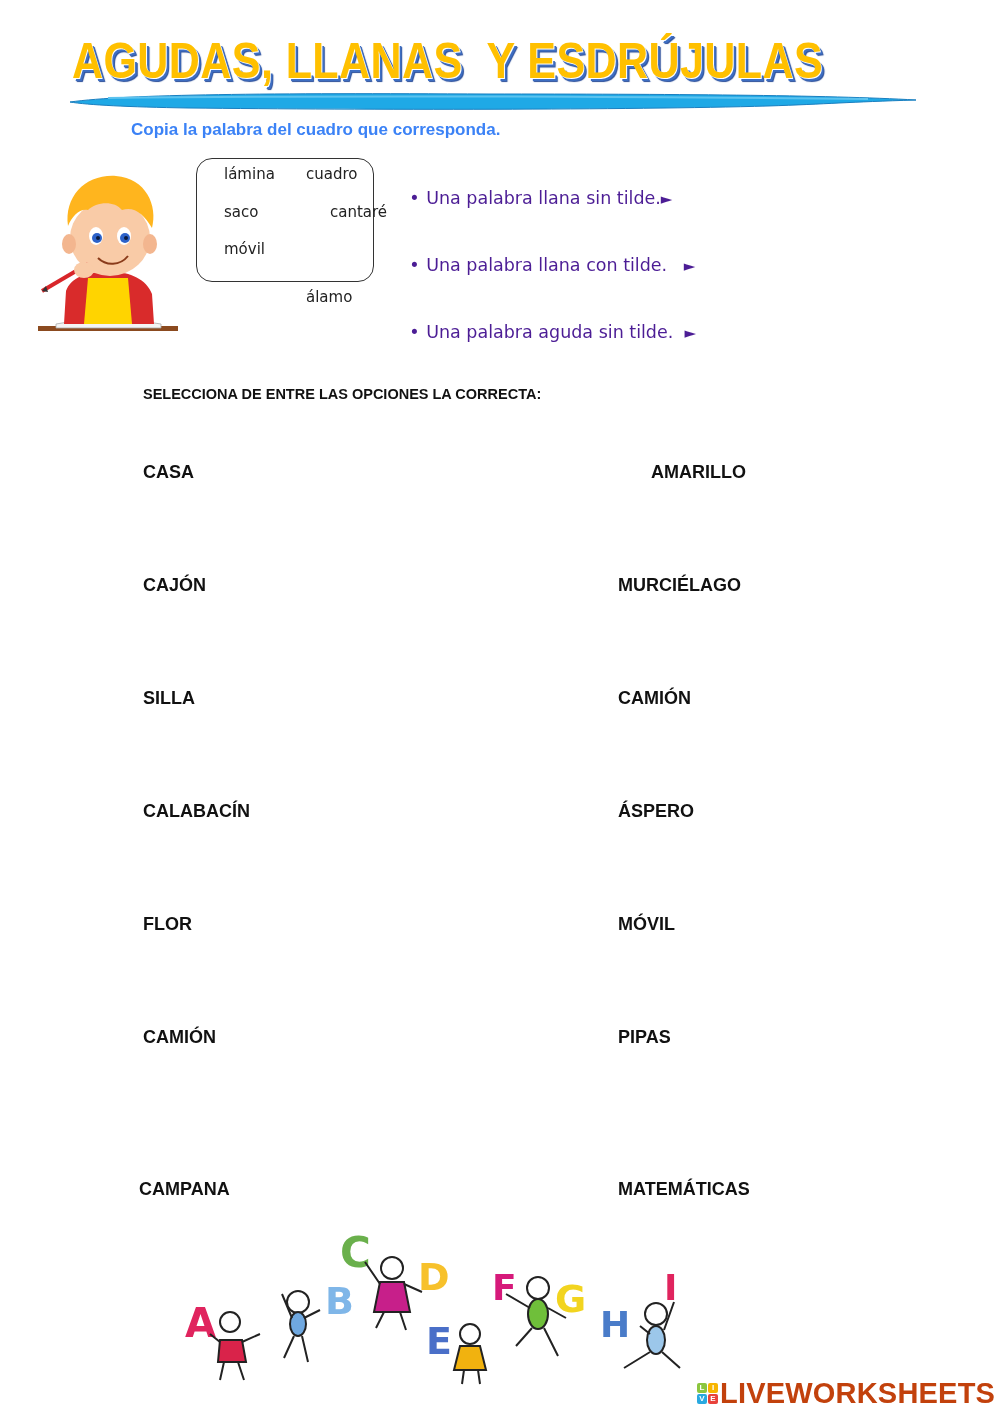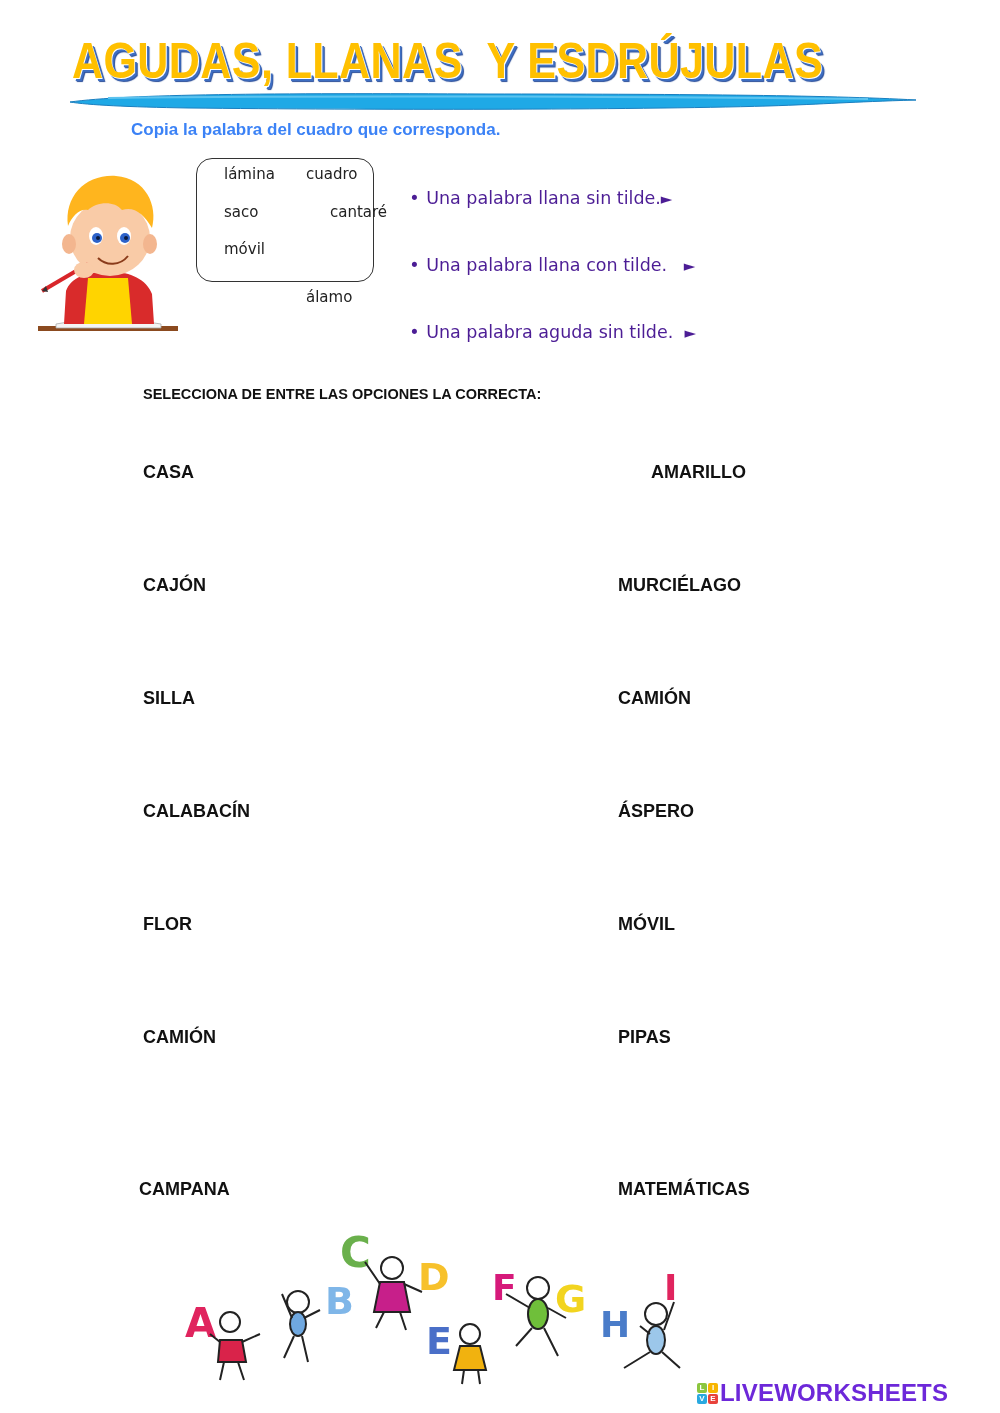--- a/index.html
+++ b/index.html
@@ -51,21 +51,21 @@
 
     .brand {
       position: absolute; left: 697px; top: 1378px; height: 30px; display: flex; align-items: center;
     }
     .brand-logo { display: grid; grid-template-columns: 10px 10px; grid-template-rows: 10px 10px; gap: 1px; margin-right: 2px; }
     .brand-logo span {
       display: flex; align-items: center; justify-content: center; font-size: 8px; font-weight: bold;
       color: #fff; border-radius: 2px; font-family: "Liberation Sans", sans-serif;
     }
     .brand-text {
-      font-family: "Liberation Sans", sans-serif; font-weight: bold; font-size: 24px; color: #6d28d9;
+      font-family: "Liberation Sans", sans-serif; font-weight: bold; font-size: 29px; color: #c2410c;
       letter-spacing: 0.2px;
     }
   </style>
 </head>
 <body>
 
 <div class="title-wrap">
   <div class="title">AGUDAS, LLANAS  Y ESDRÚJULAS</div>
   <svg class="title-bar" viewBox="0 0 850 22" preserveAspectRatio="none">
     <path d="M2,12 C60,4 200,3 420,4 C600,4 760,5 848,10 C780,12 760,14 700,16 C560,20 300,20 120,18 C60,17 20,15 2,12 Z" fill="#1fa9e6" stroke="#1a7fc0" stroke-width="1"></path>

